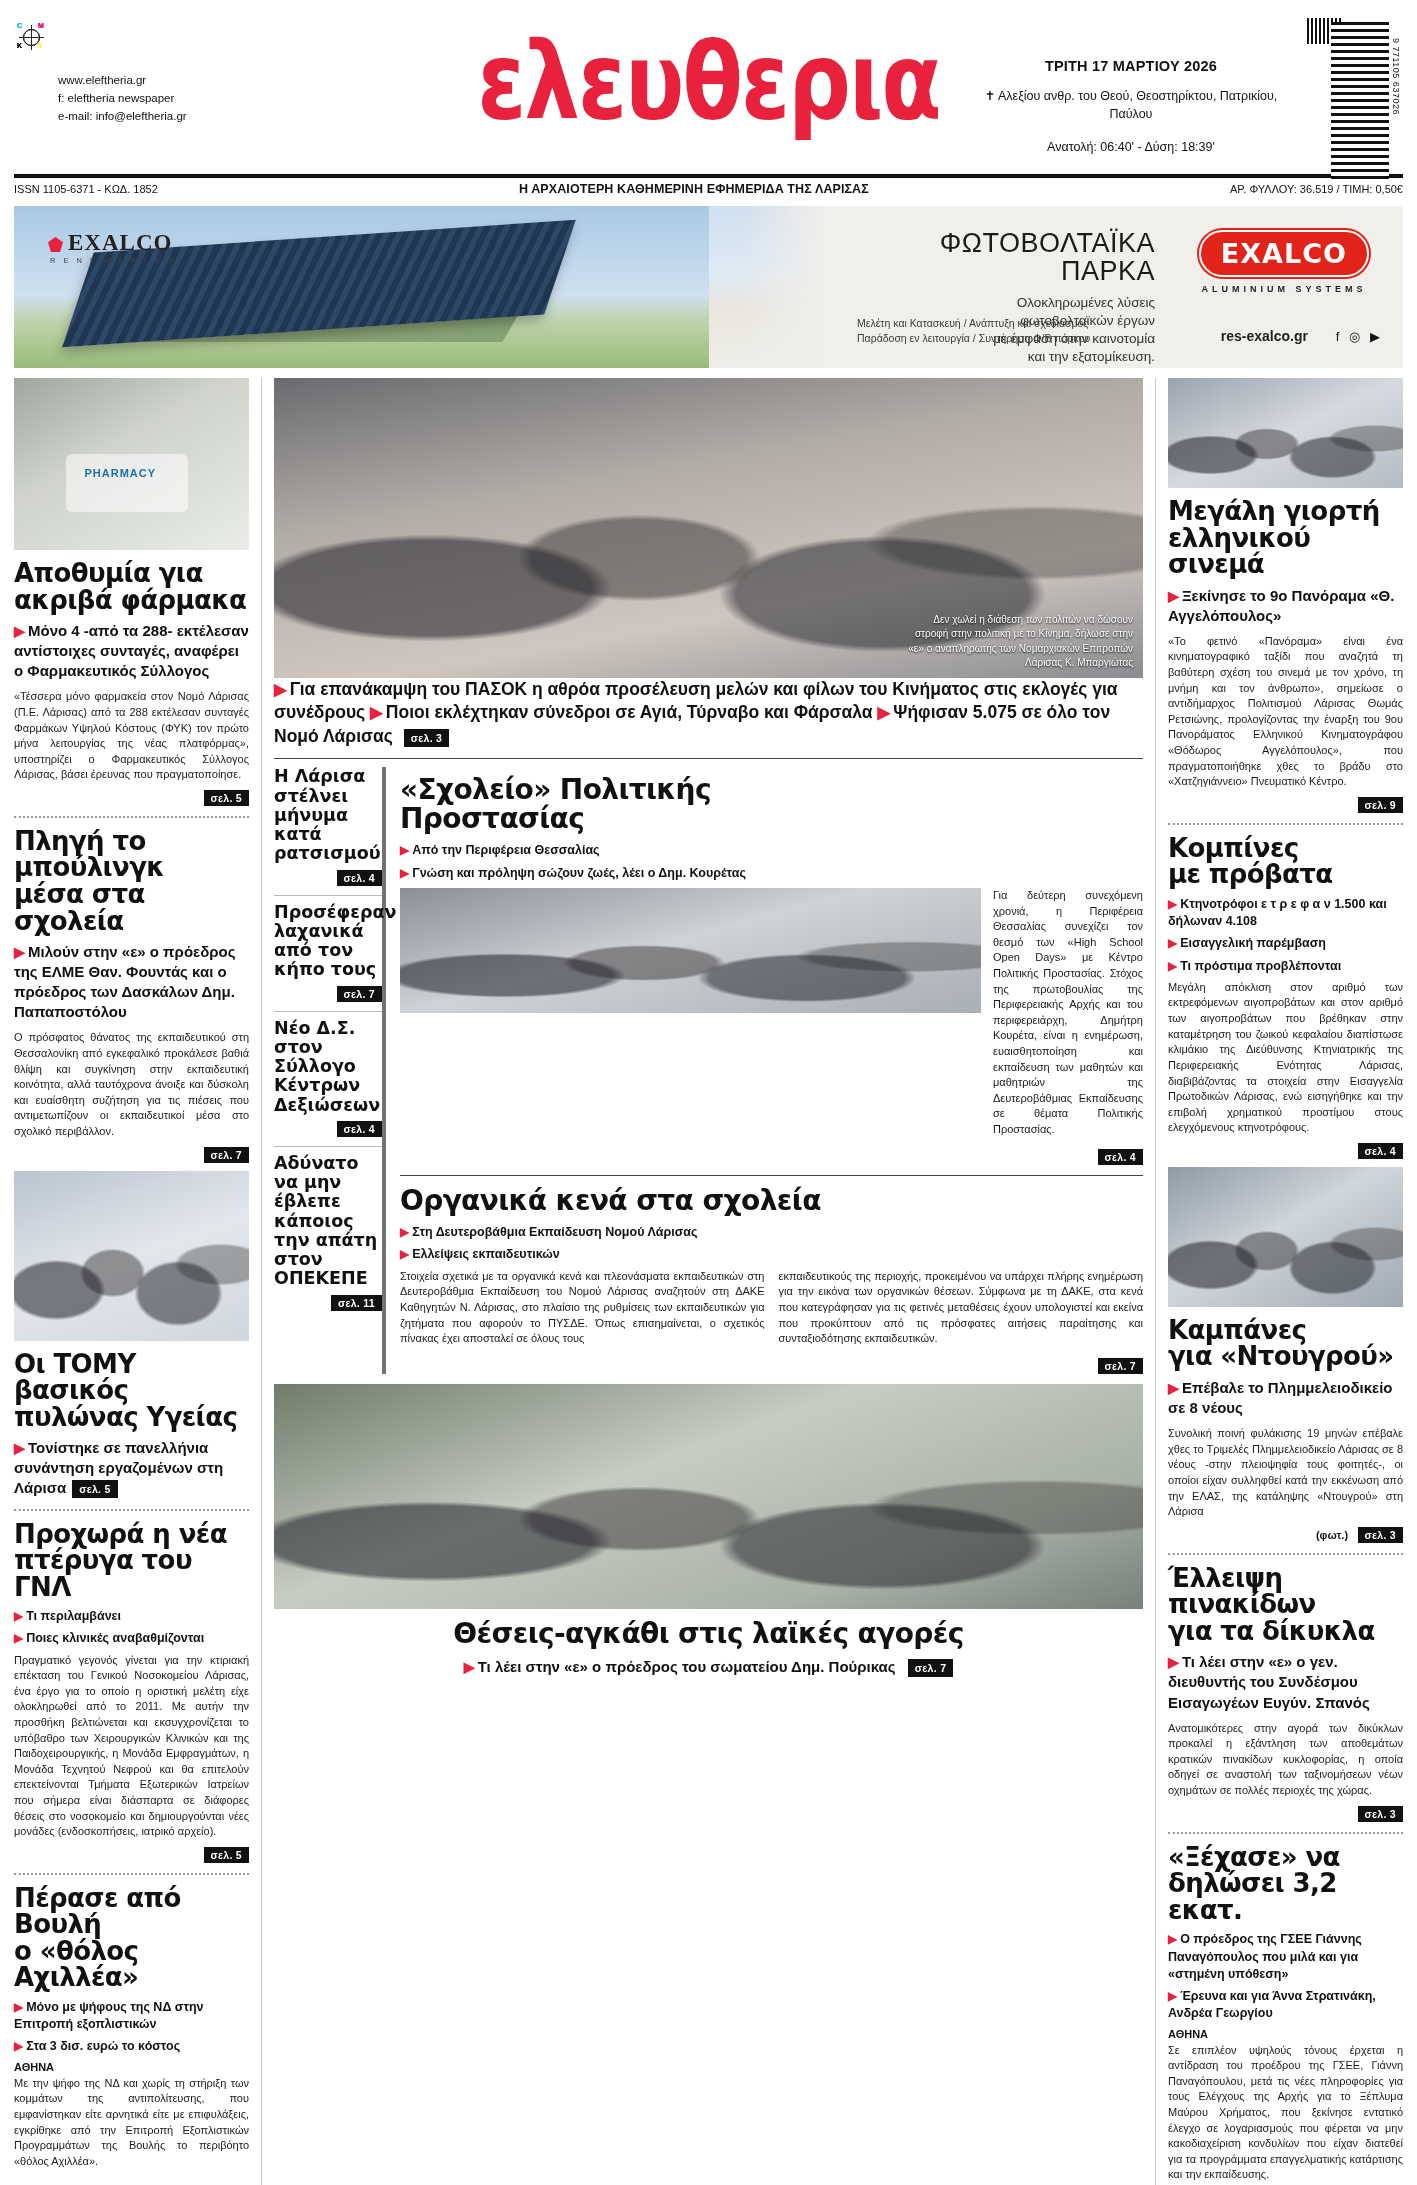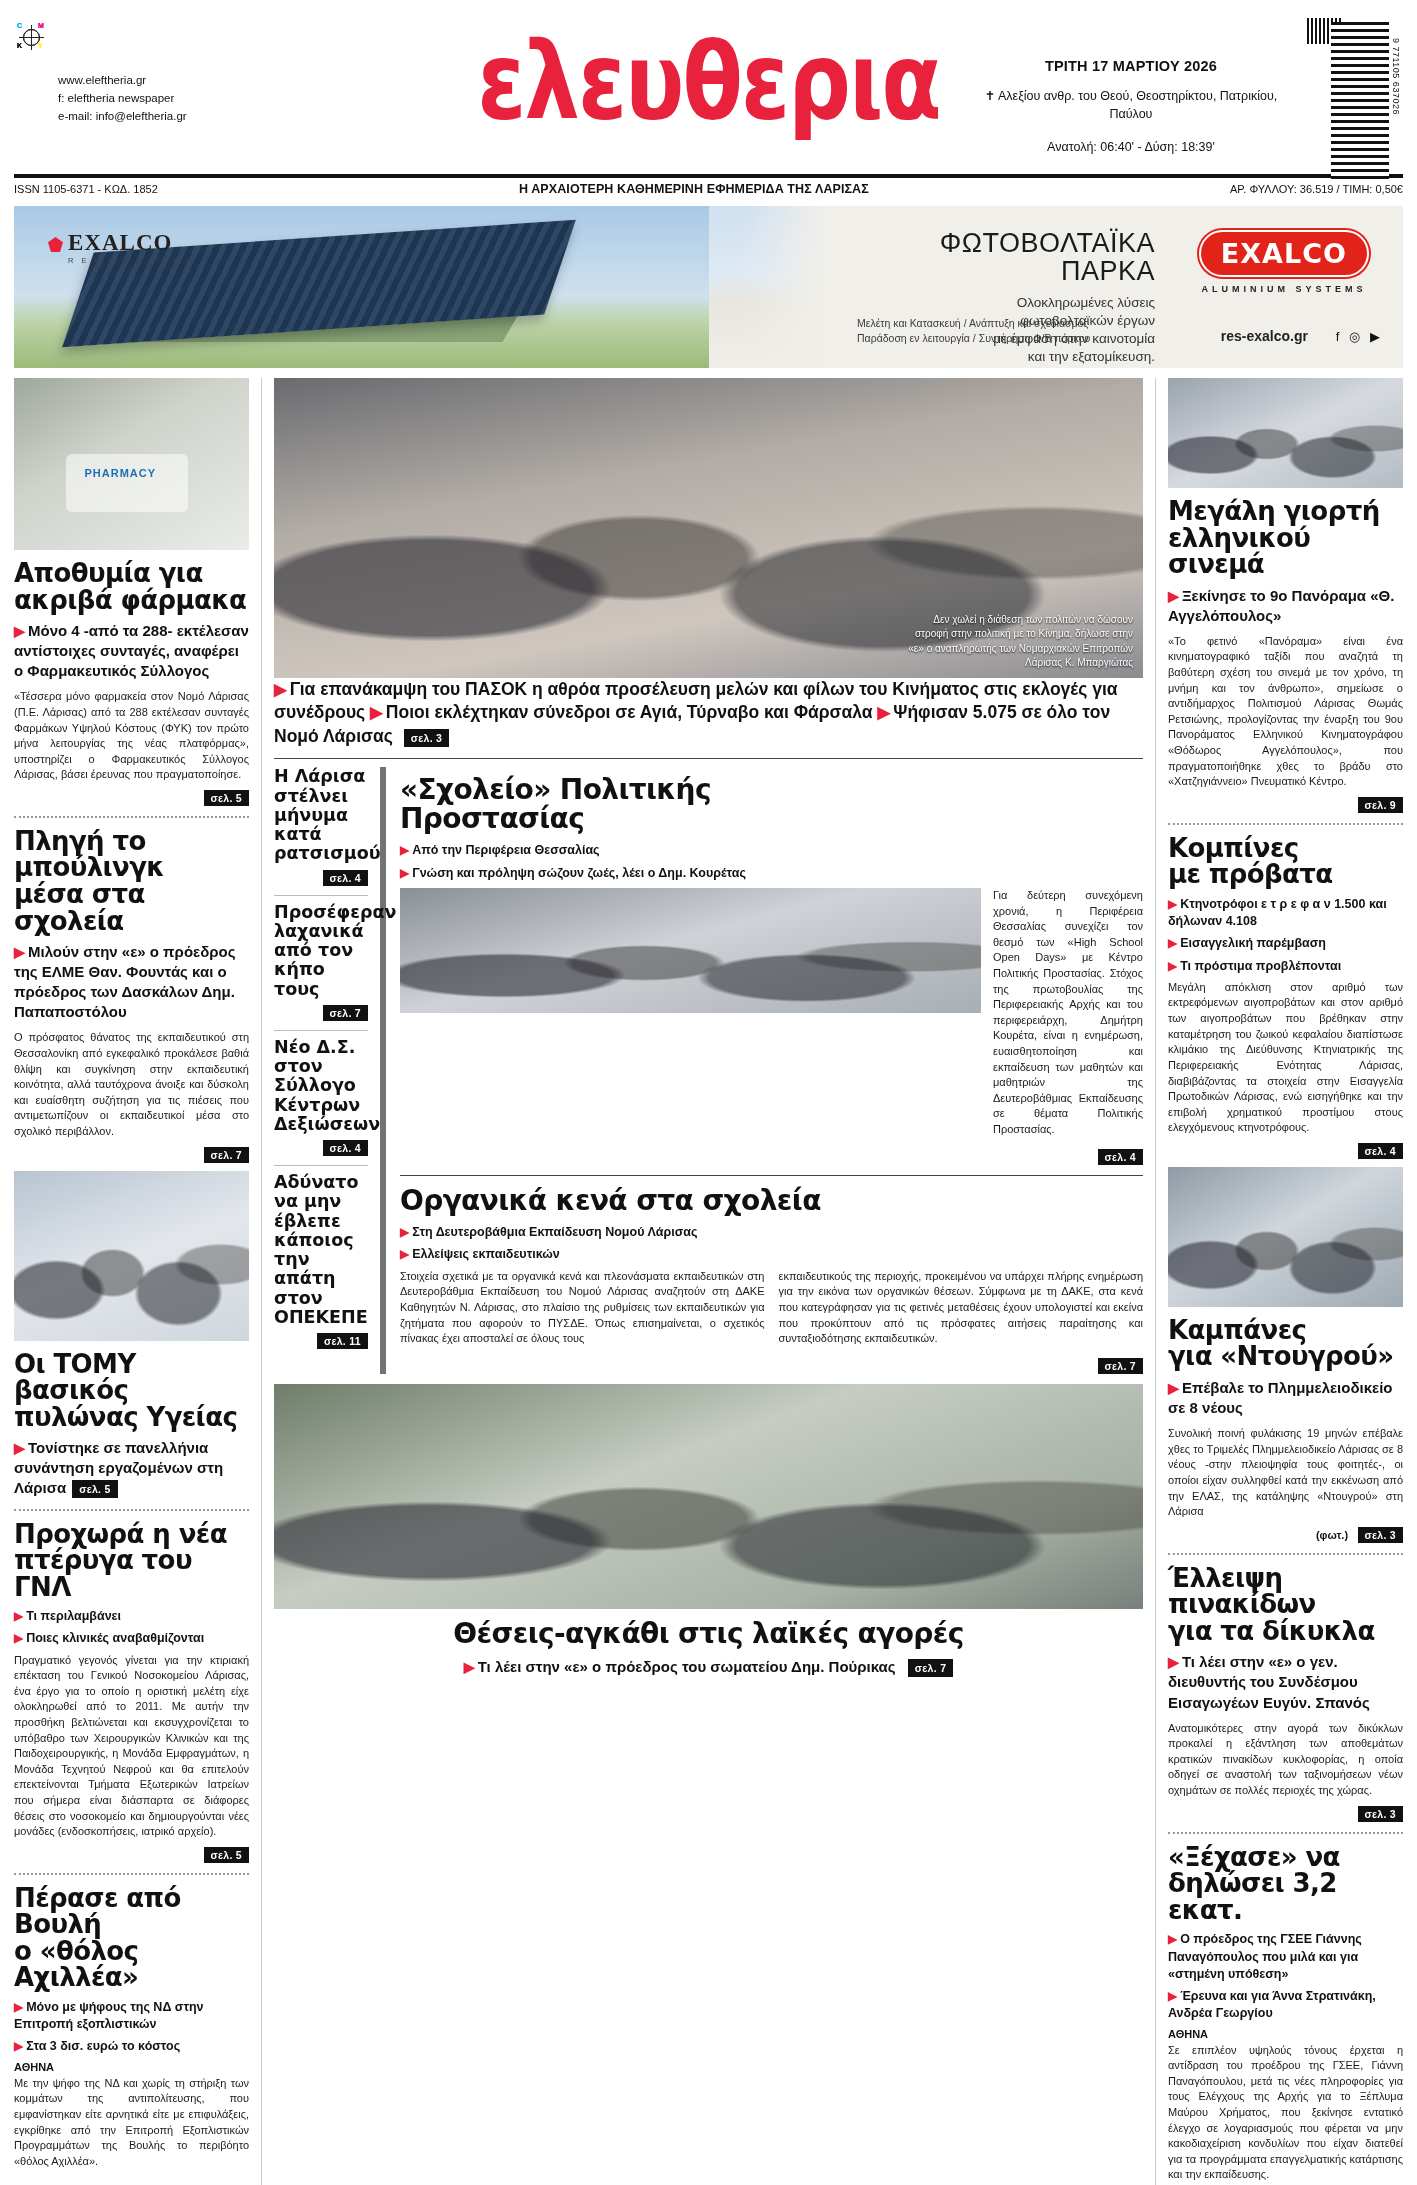--- a/index.html
+++ b/index.html
@@ -67,21 +67,21 @@
     background: repeating-linear-gradient(98deg,#1f3550 0 7px,#2d4767 7px 13px);
     transform: skewX(-22deg) rotate(-4deg); box-shadow: 0 6px 10px rgba(0,0,0,.25);
   }
   .ad .panel2 {
     position:absolute; left: 120px; top: 96px; width: 380px; height: 40px;
     background: linear-gradient(180deg,#6d8a63,#7f9a6c); transform: skewX(-30deg);
     opacity:.8;
   }
   .ad .exalco-sm { position:absolute; left: 34px; top: 24px; font-size: 11px; }
   .ad .exalco-sm .word { font-family:"Liberation Serif", serif; font-weight:bold; font-size:23px; letter-spacing:1px; color:#222; }
-  .ad .exalco-sm .sub { font-size:7.5px; letter-spacing:3px; color:#444; margin-left:20px; }
+  .ad .exalco-sm .sub { font-size:7.5px; letter-spacing:3px; color:#444; margin-left:2px; }
   .ad .leaf { display:inline-block; width:15px; height:15px; background:#E8223C;
      clip-path: polygon(50% 0,100% 35%,80% 100%,20% 100%,0 35%); vertical-align:-2px; margin-right:5px;}
   .ad .white { position:absolute; right:0; top:0; bottom:0; width: 660px;
      background: linear-gradient(90deg, rgba(240,239,234,0) 0%, #f0efea 12%, #f0efea 100%); }
   .ad .adtitle { position:absolute; right: 248px; top: 24px; text-align:right;
      font-size: 27px; font-weight: 300; line-height: 1.02; letter-spacing:.5px; color:#1b1b1b;}
   .ad .adbody { position:absolute; right: 248px; top: 88px; text-align:right; font-size: 13.5px; line-height: 1.33; color:#333; }
   .ad .adfoot { position:absolute; left: 843px; bottom: 22px; font-size: 10.5px; line-height:1.45; color:#3b3b3b; }
   .ad .adurl { position:absolute; right: 95px; bottom: 24px; font-size: 14px; font-weight:bold; color:#222; }
   .ad .socials { position:absolute; right: 20px; bottom: 24px; font-size: 13px; letter-spacing:3px; }
@@ -135,21 +135,21 @@
 
   .sel { display:inline-block; background:#111; color:#fff; font-size: 10.5px; font-weight:bold;
      padding: 2px 7px; letter-spacing:.3px; }
   .sel-row { text-align: right; margin-top: 4px; }
 
   .dots { border-top: 2px dotted #999; margin: 10px 0 9px; }
   .hr-solid { border-top: 1px solid #444; margin: 10px 0 8px; }
   .hr-thin { border-top: 1px solid #bbb; margin: 9px 0 7px; }
 
   .teasers { display:grid; grid-template-columns: 112px 1fr; gap: 0 14px; }
-  .teaser-col { border-right: 6px solid #737373; padding-right: 12px; }
+  .teaser-col { border-right: 4px solid #737373; }
   .teaser { font-family:"DejaVu Sans", sans-serif; font-weight: 800; font-size: 17.5px; line-height:1.1; }
   .teaser + .sel-row { margin-bottom: 8px; }
 </style>
 </head>
 <body>
 
 <div class="page">
 
   <div class="masthead">
 

